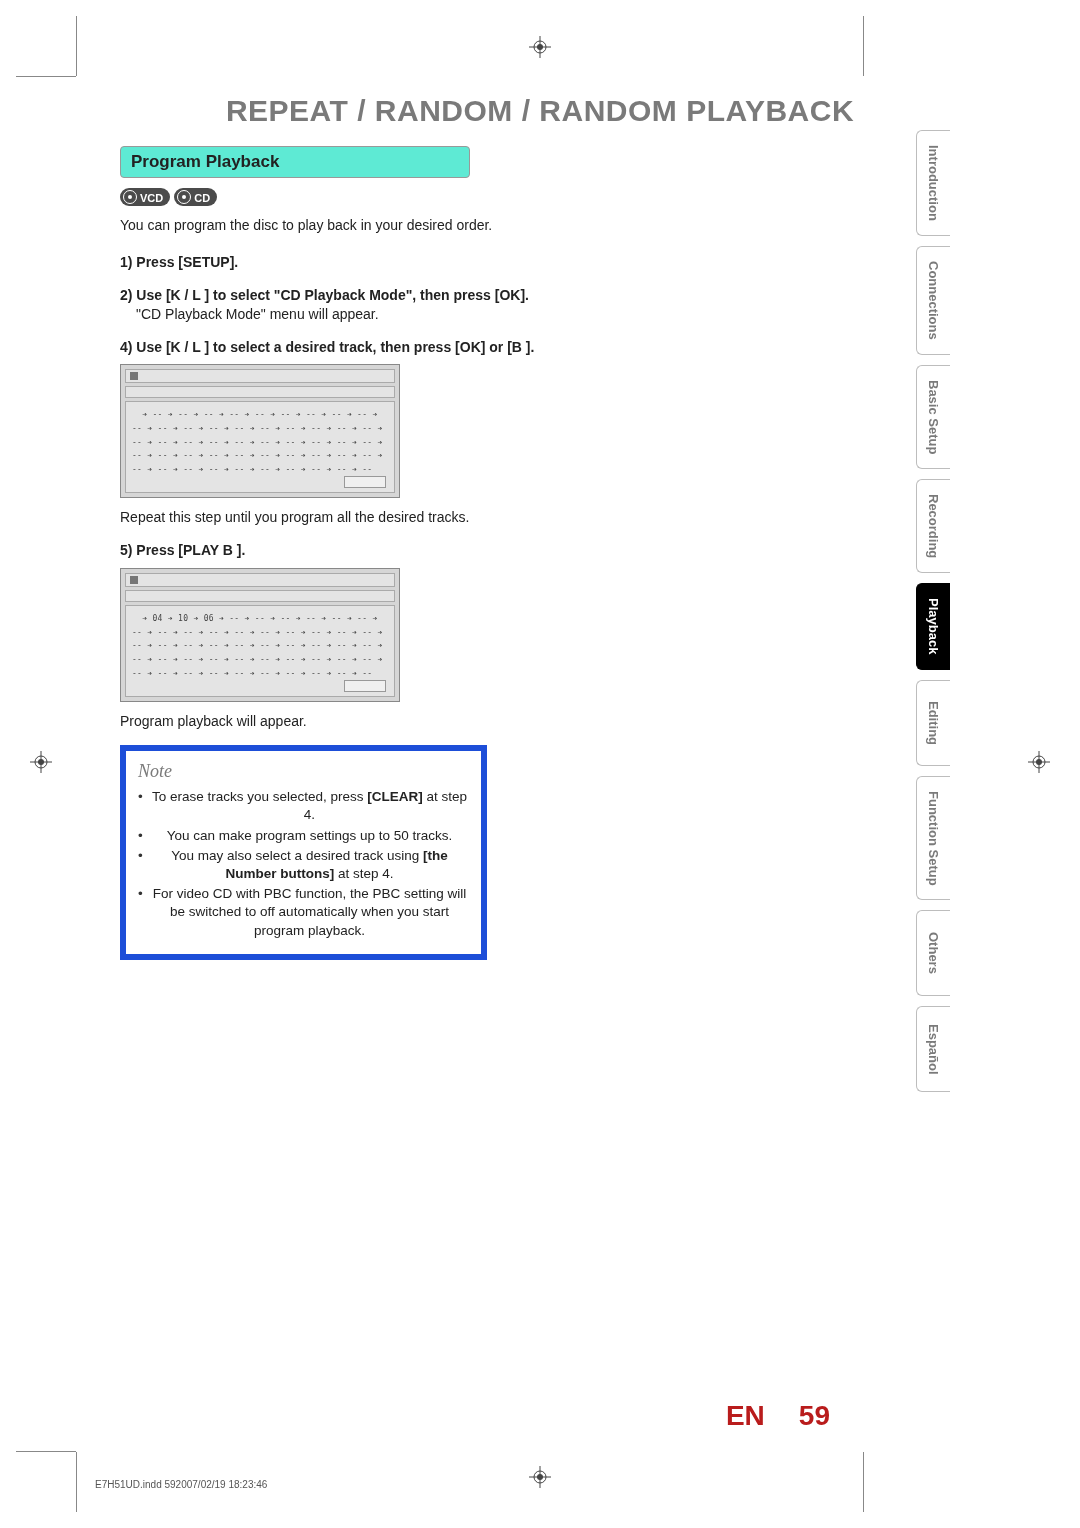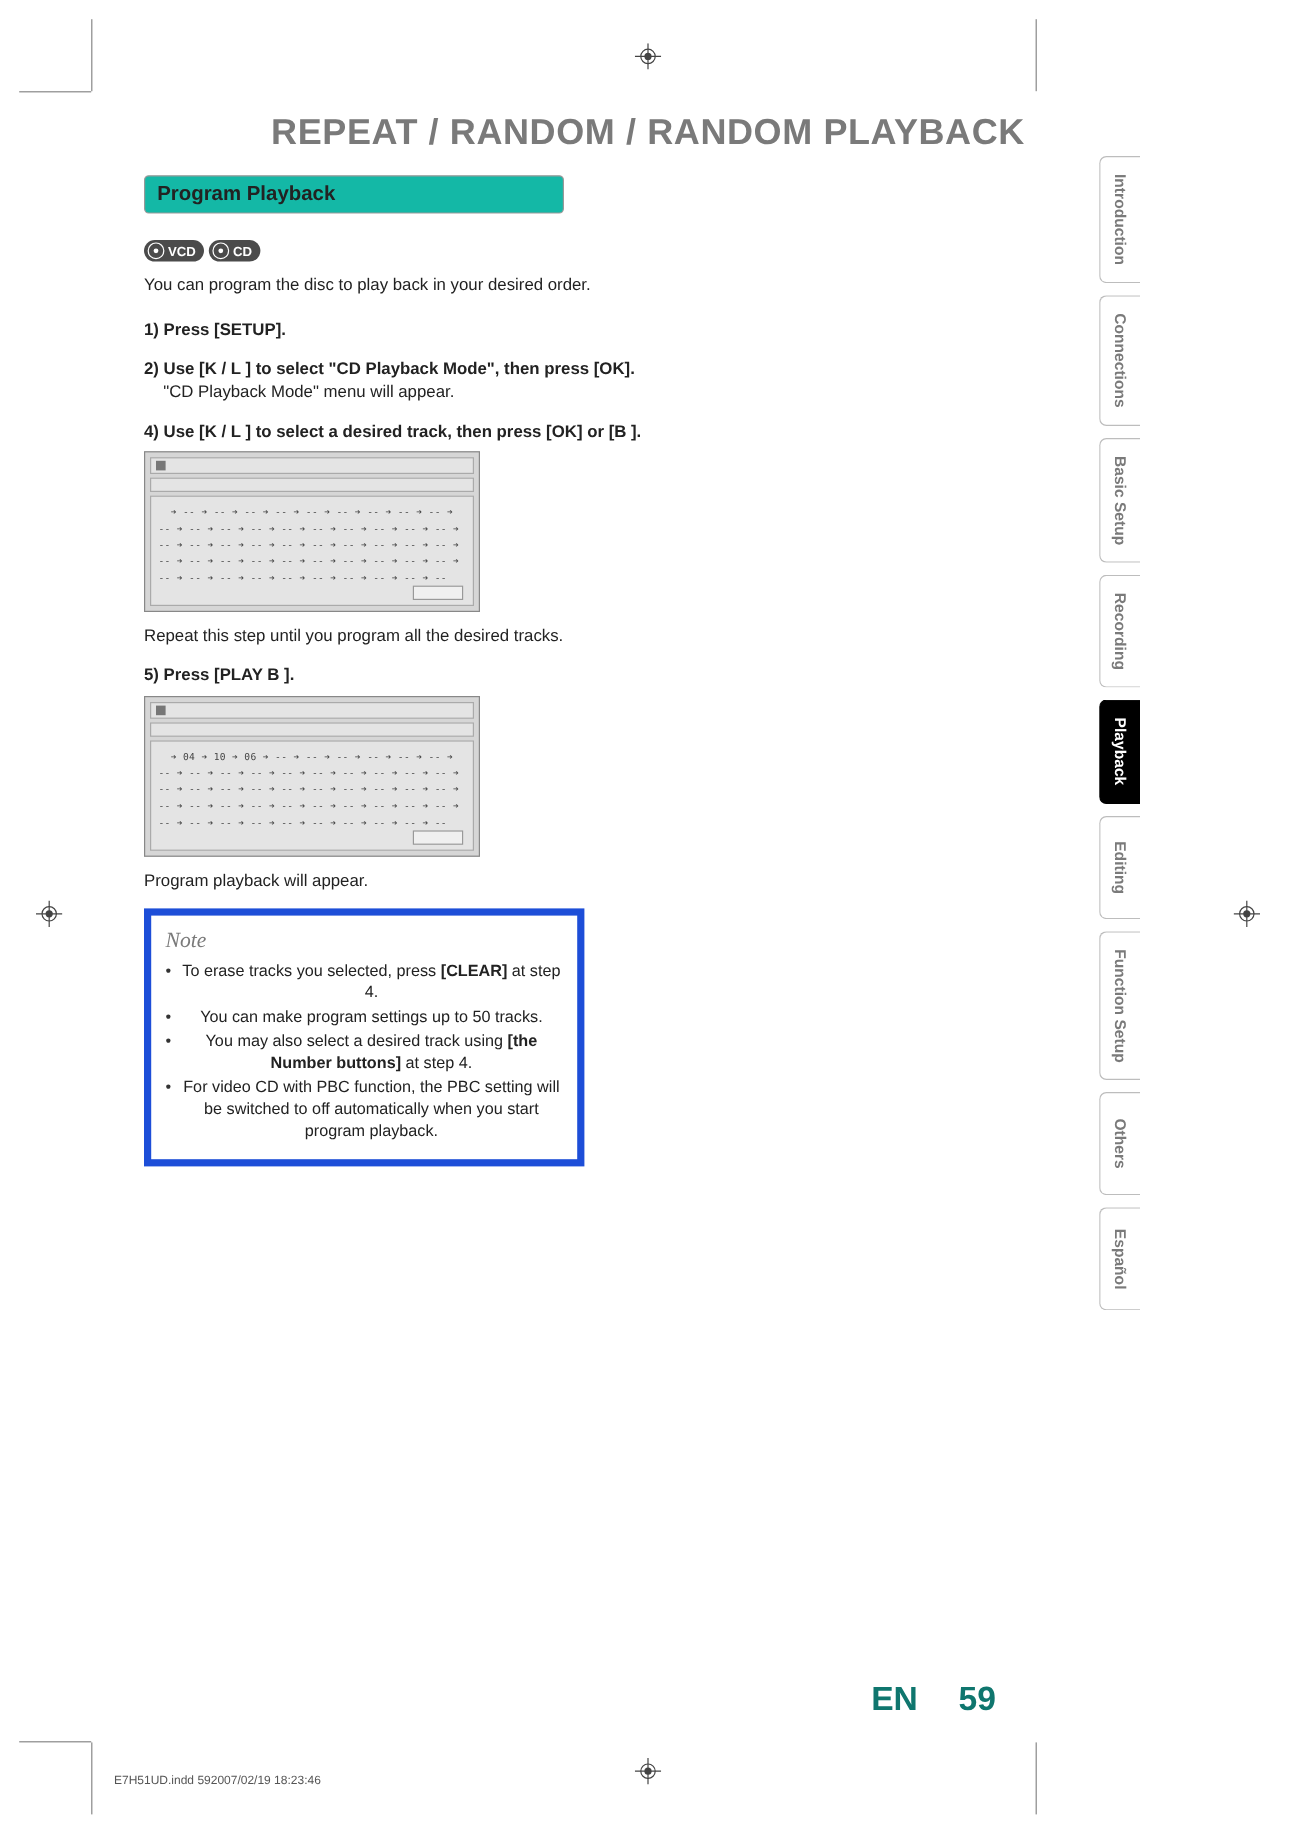--- a/index.html
+++ b/index.html
@@ -78,22 +78,22 @@
     width: 440px;
   }
 
   .section-header {
     border: 1px solid #999;
     border-radius: 4px;
     padding: 5px 10px;
     width: 350px;
     font-weight: 700;
     font-size: 17px;
-    background: #14b8a6;
-    margin-bottom: 22px;
+    background: #5eead4;
+    margin-bottom: 10px;
   }
 
   .media-badges {
     display: flex;
     gap: 4px;
     margin-bottom: 10px;
   }
   .badge {
     display: inline-flex;
     align-items: flex-end;
@@ -200,21 +200,21 @@
     color: #333;
   }
   .bold { font-weight: 700; }
 
   .page-footer {
     position: absolute;
     right: 250px;
     bottom: 96px;
     font-size: 28px;
     font-weight: 700;
-    color: #0f766e;
+    color: #b91c1c;
     display: flex;
     gap: 34px;
   }
 
   .print-footer {
     position: absolute;
     bottom: 38px;
     left: 95px;
     right: 82px;
     font-size: 10px;

